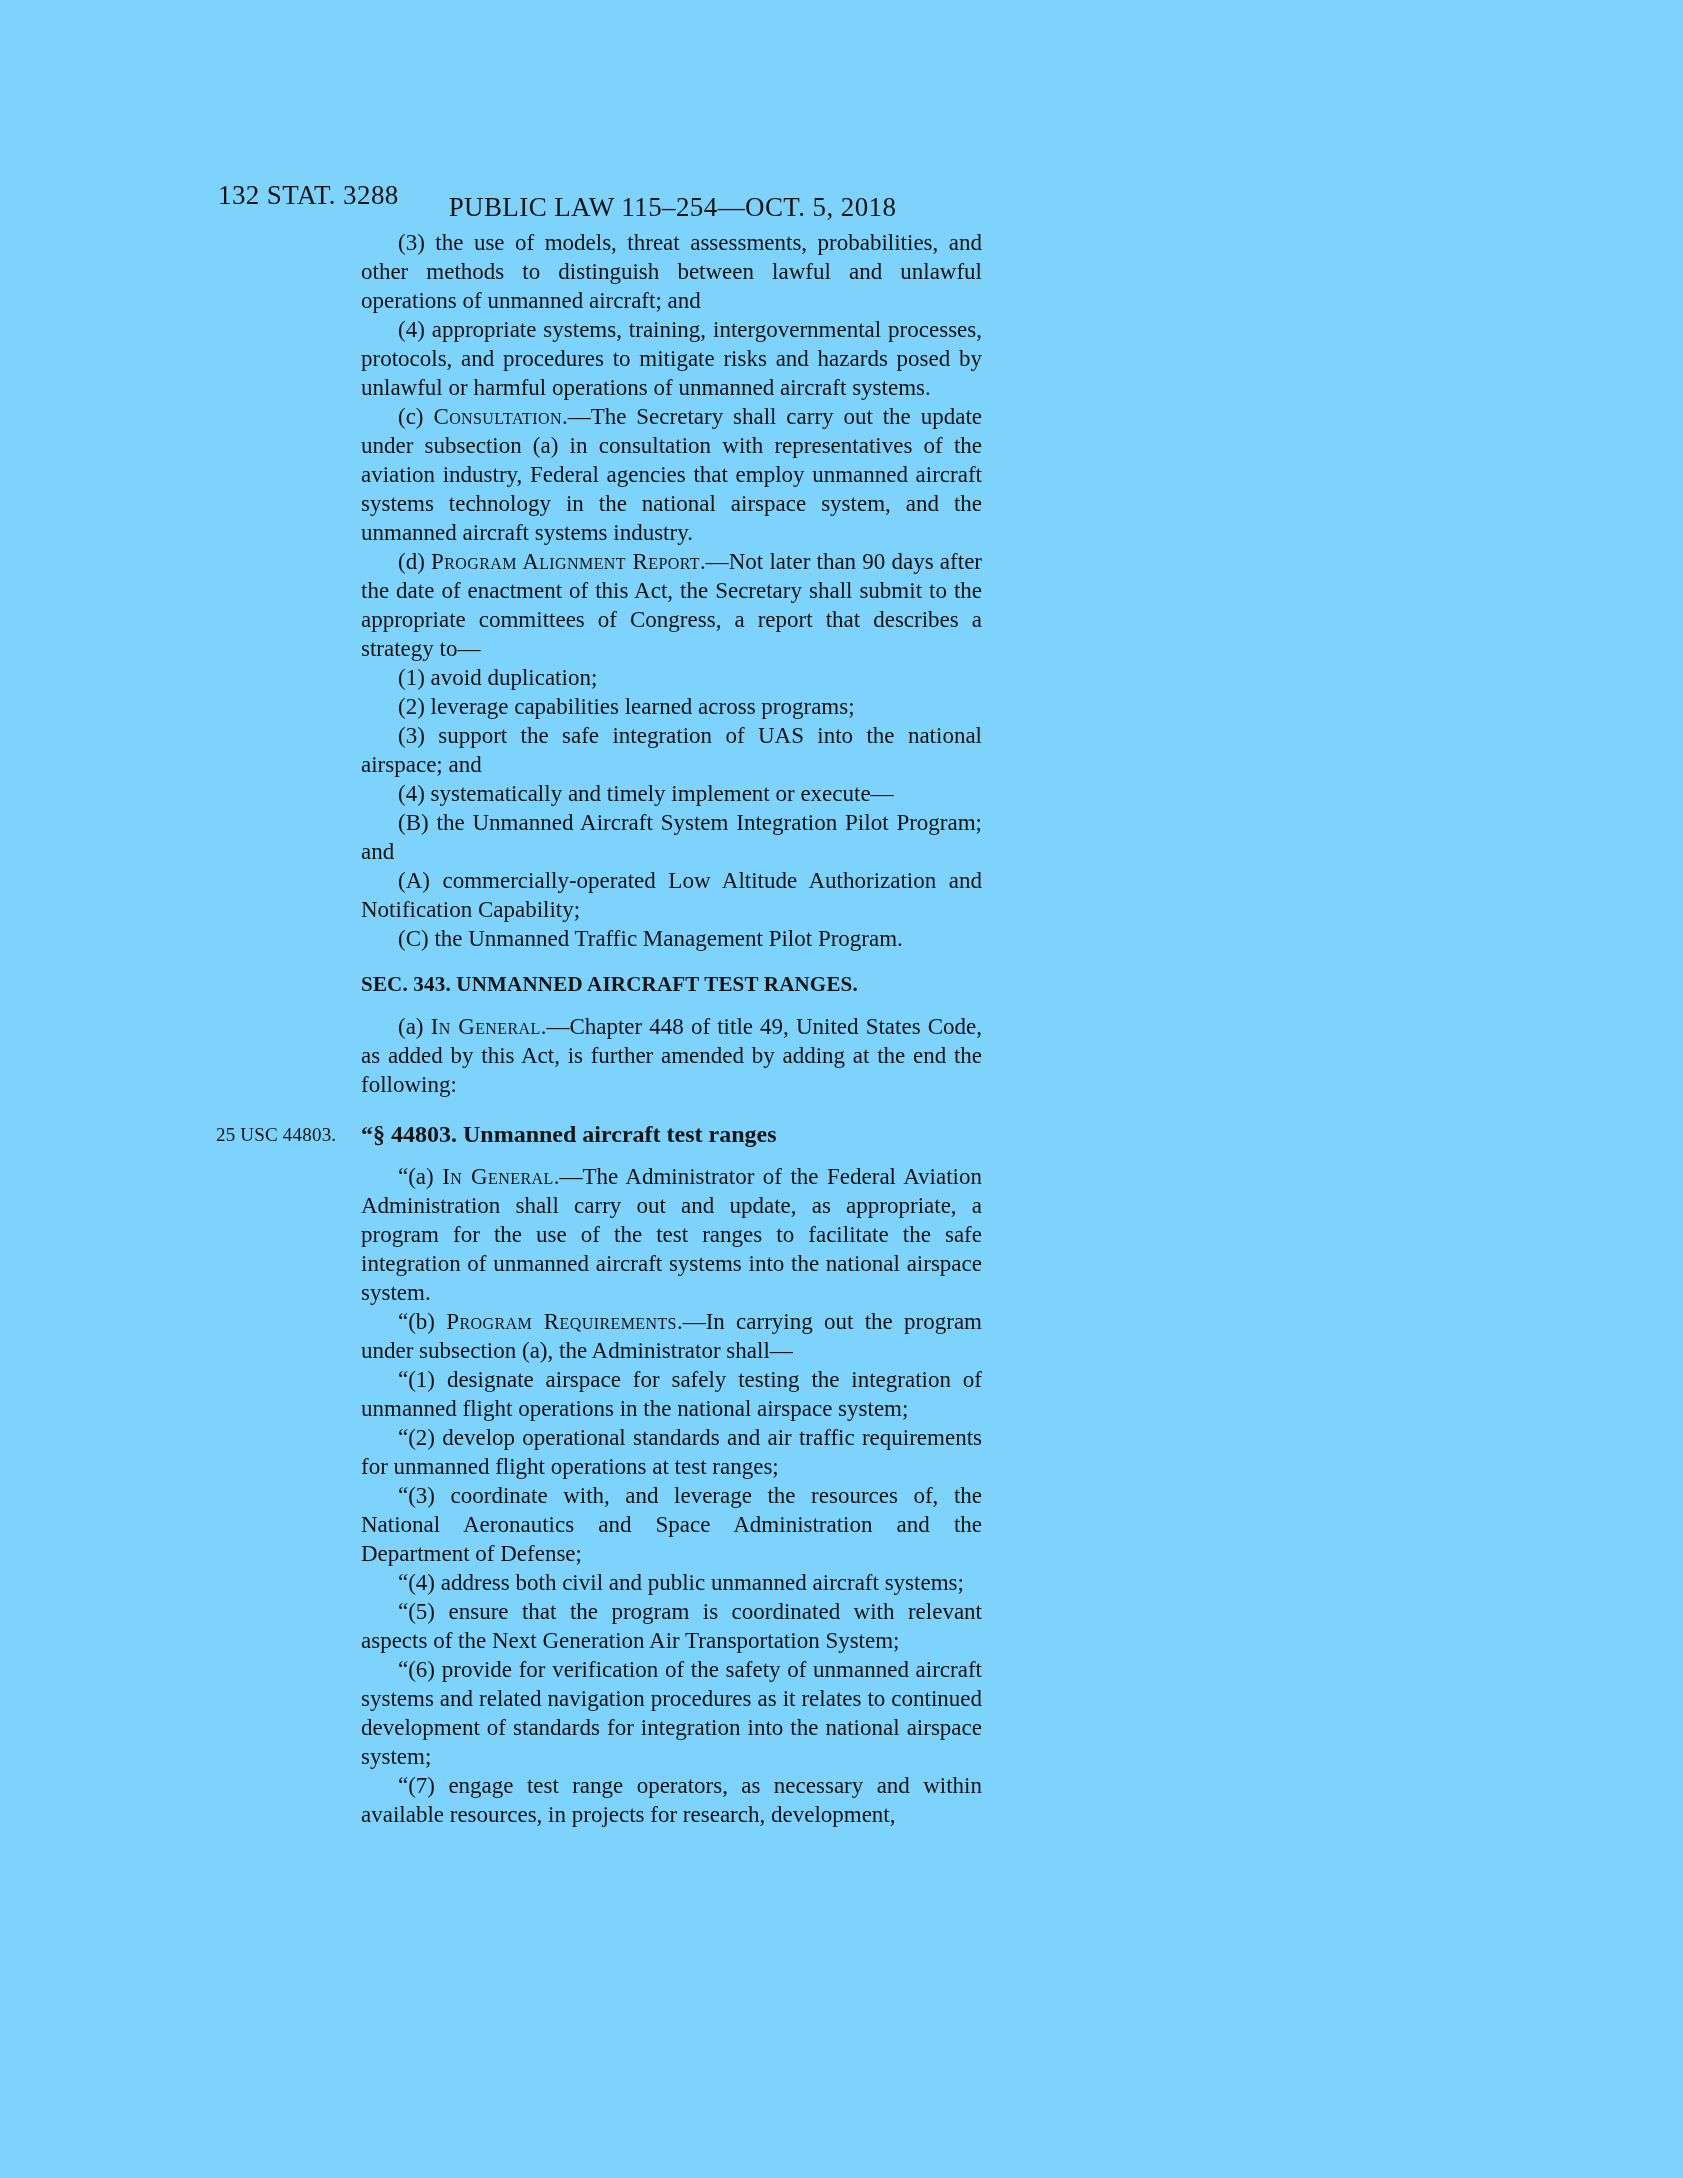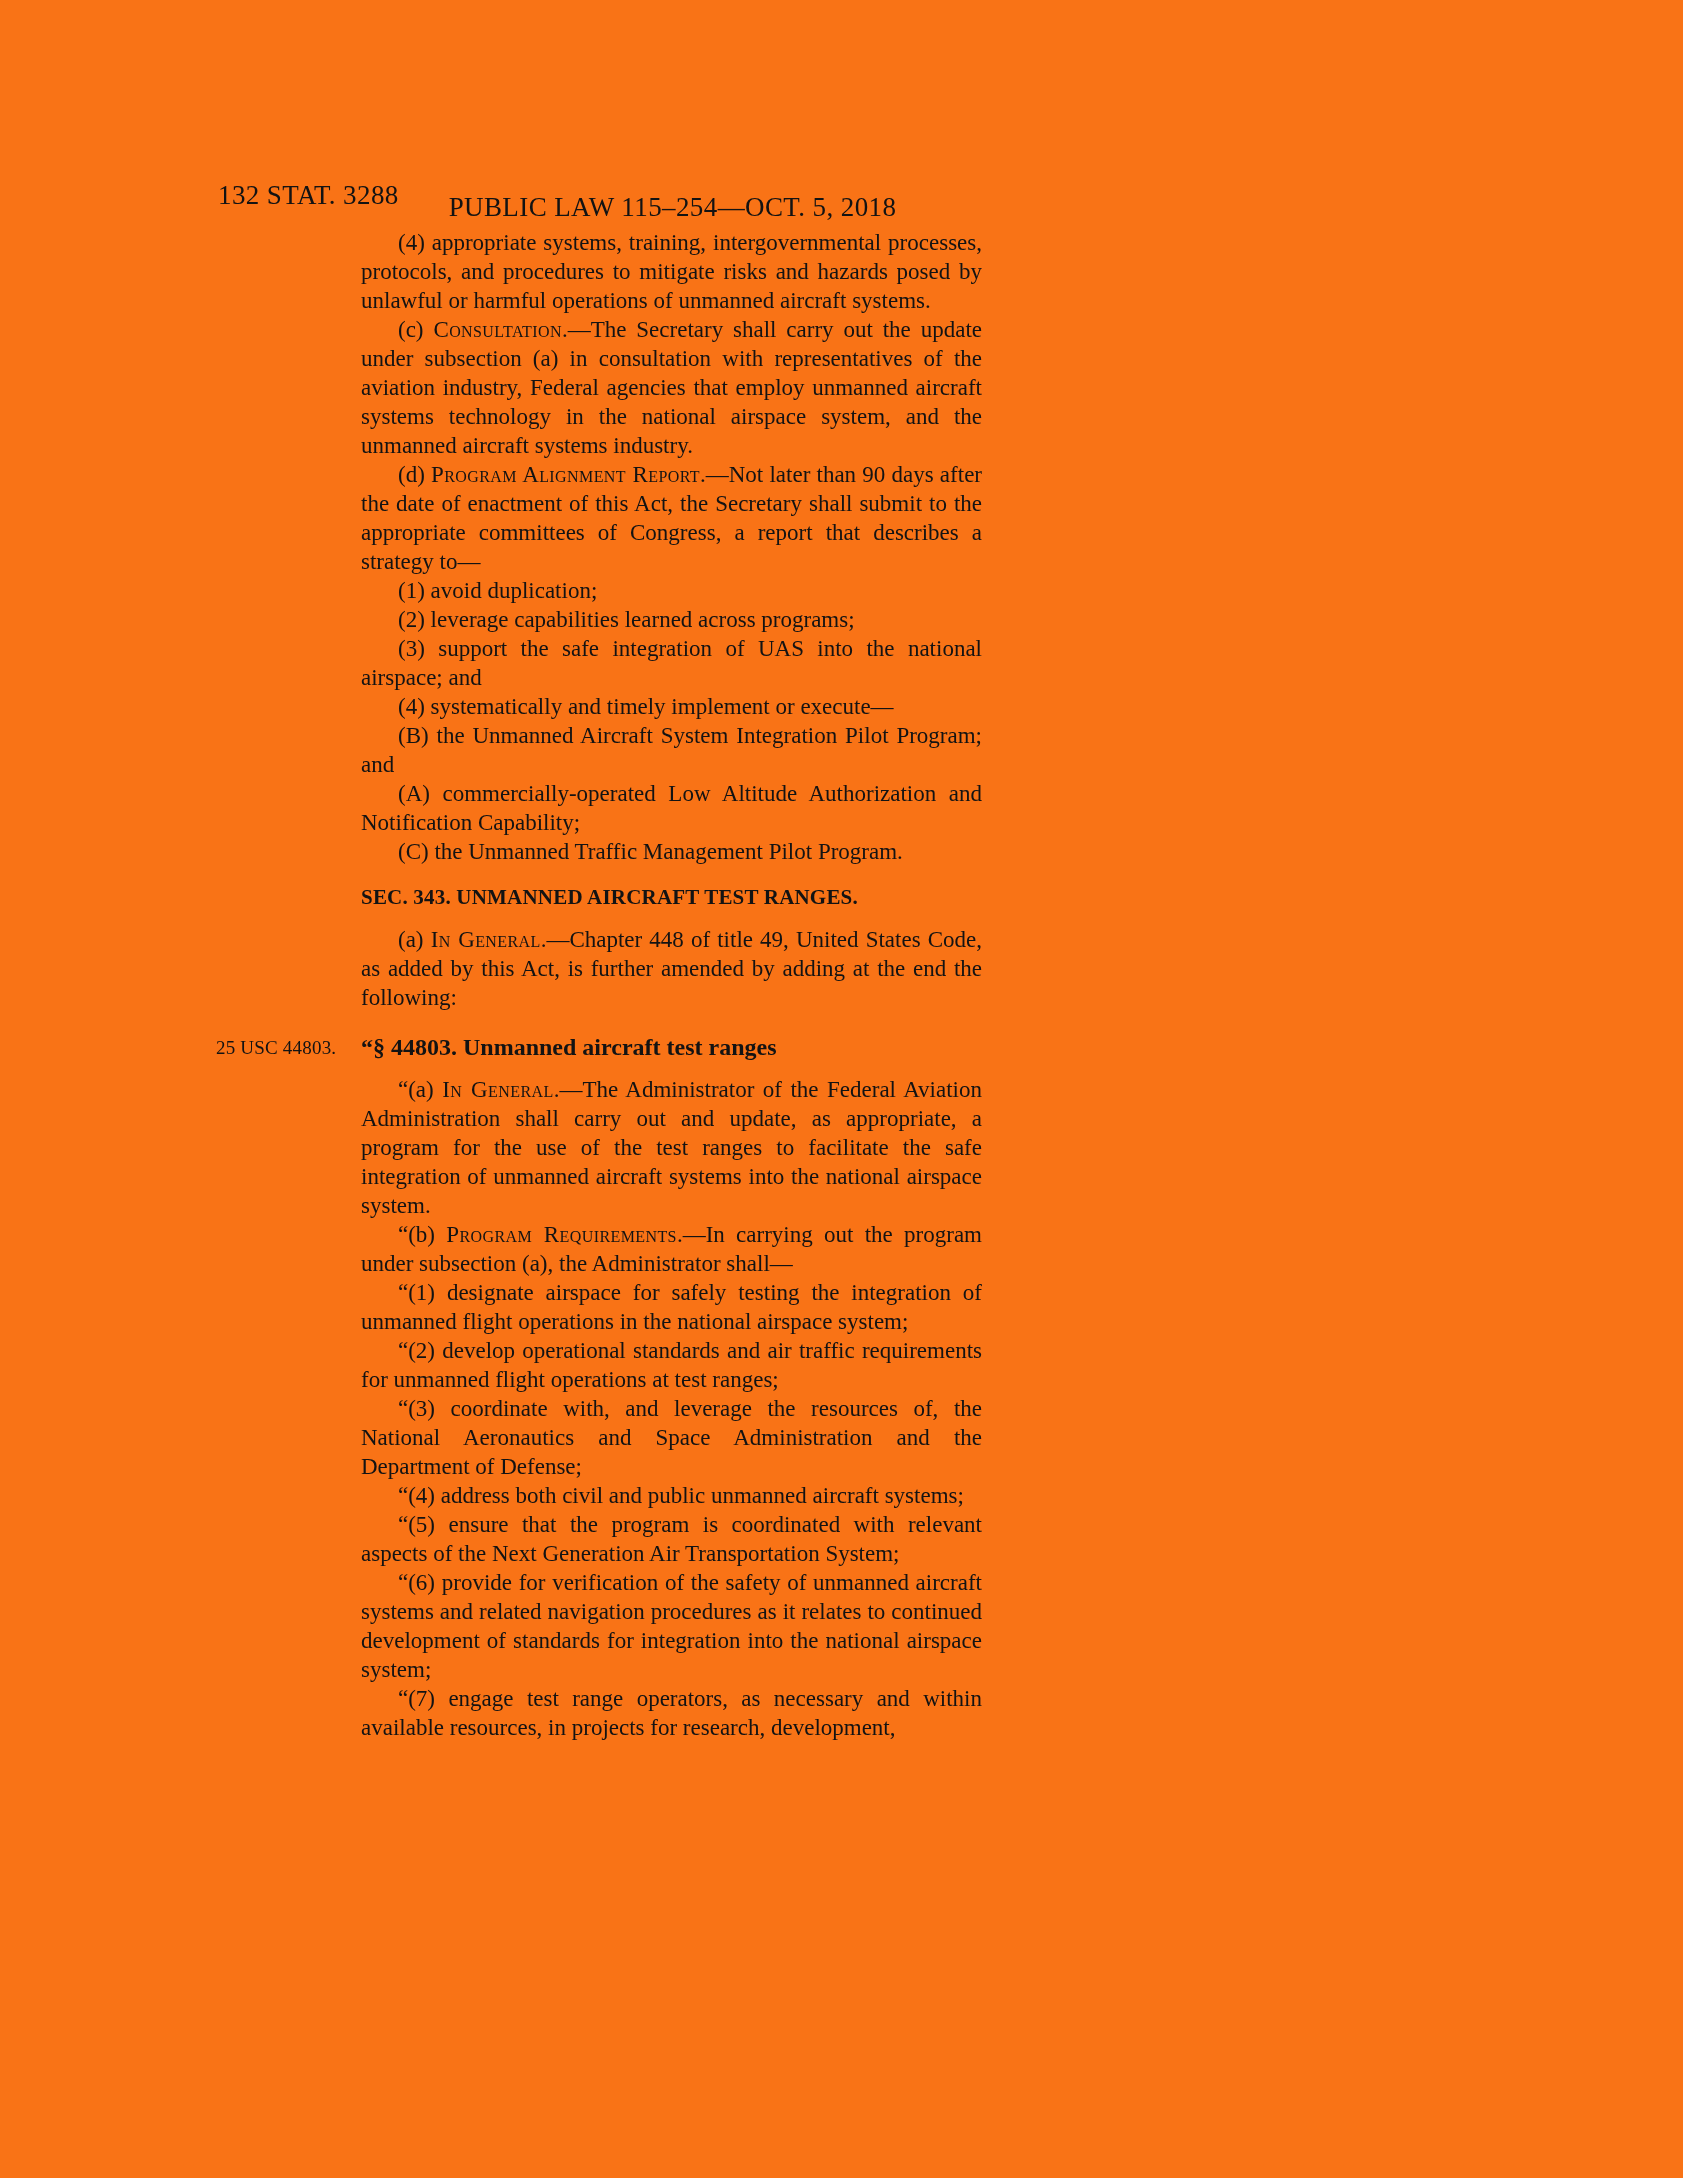--- a/index.html
+++ b/index.html
@@ -6,21 +6,21 @@
     margin: 0;
     padding: 0;
     background: #ffffff;
     font-family: "Liberation Serif", "DejaVu Serif", serif;
     color: #131313;
   }
   .page {
     position: relative;
     width: 1683px;
     height: 2178px;
-    background: #f97316;
+    background: #7dd3fc;
     overflow: hidden;
   }
   .header {
     position: absolute;
     top: 180px;
     left: 218px;
     width: 764px;
     height: 34px;
     font-size: 27px;
     letter-spacing: 0.4px;
@@ -92,20 +92,21 @@
 
 <div class="page">
 
   <div class="header">
     <span class="stat">132 STAT. 3288</span>
     <span class="law-title">PUBLIC LAW 115–254—OCT. 5, 2018</span>
   </div>
 
   <div class="body-col">
 
+    <p class="ind1">(3) the use of models, threat assessments, probabilities, and other methods to distinguish between lawful and unlawful operations of unmanned aircraft; and</p>
 
     <p class="ind1">(4) appropriate systems, training, intergovernmental processes, protocols, and procedures to mitigate risks and hazards posed by unlawful or harmful operations of unmanned aircraft systems.</p>
 
     <p class="ind0"><span>(c) </span><span class="sc">Consultation</span><span>.—The Secretary shall carry out the update under subsection (a) in consultation with representatives of the aviation industry, Federal agencies that employ unmanned aircraft systems technology in the national airspace system, and the unmanned aircraft systems industry.</span></p>
 
     <p class="ind0"><span>(d) </span><span class="sc">Program Alignment Report</span><span>.—Not later than 90 days after the date of enactment of this Act, the Secretary shall submit to the appropriate committees of Congress, a report that describes a strategy to—</span></p>
 
     <p class="ind1">(1) avoid duplication;</p>
 
     <p class="ind1">(2) leverage capabilities learned across programs;</p>

